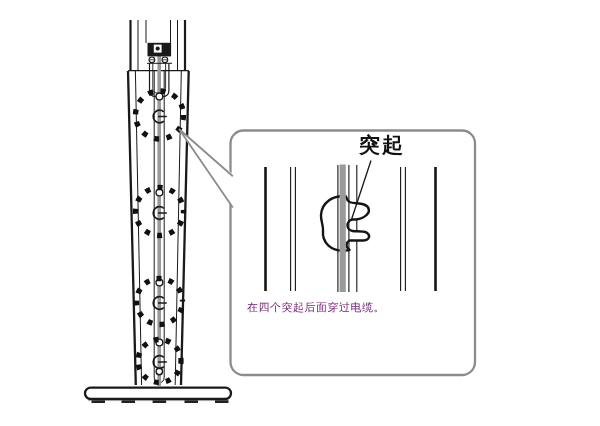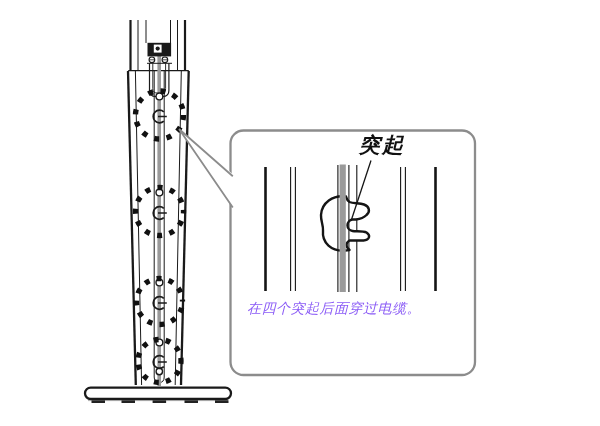--- a/index.html
+++ b/index.html
@@ -1,22 +1,22 @@
 <!DOCTYPE html>
 <html><head>
 <meta charset="utf-8">
 <style>
   html,body{margin:0;padding:0;background:#ffffff;}
   .stage{position:relative;width:600px;height:426px;background:#fff;overflow:hidden;
-         font-family:"Liberation Serif","DejaVu Serif",serif;font-style:italic;}
+         font-family:"Liberation Serif","DejaVu Serif",serif;}
   .stage svg{position:absolute;left:0;top:0;}
   .callout-label{position:absolute;left:359px;top:131px;font-size:21px;font-weight:700;
                  color:#111;letter-spacing:2px;white-space:nowrap;}
-  .callout-caption{position:absolute;left:247px;top:300px;font-size:14px;font-weight:400;
-                 color:#8b5cf6;letter-spacing:0.5px;white-space:nowrap;}
+  .callout-caption{position:absolute;left:247px;top:300px;font-size:11px;font-weight:400;
+                 color:#701a75;letter-spacing:0.5px;white-space:nowrap;}
 </style>
 </head>
 <body>
 
 <div class="stage">
 
   <svg width="600" height="426" viewBox="0 0 600 426">
 
     <g stroke="#1a1a1a" fill="none">
 

